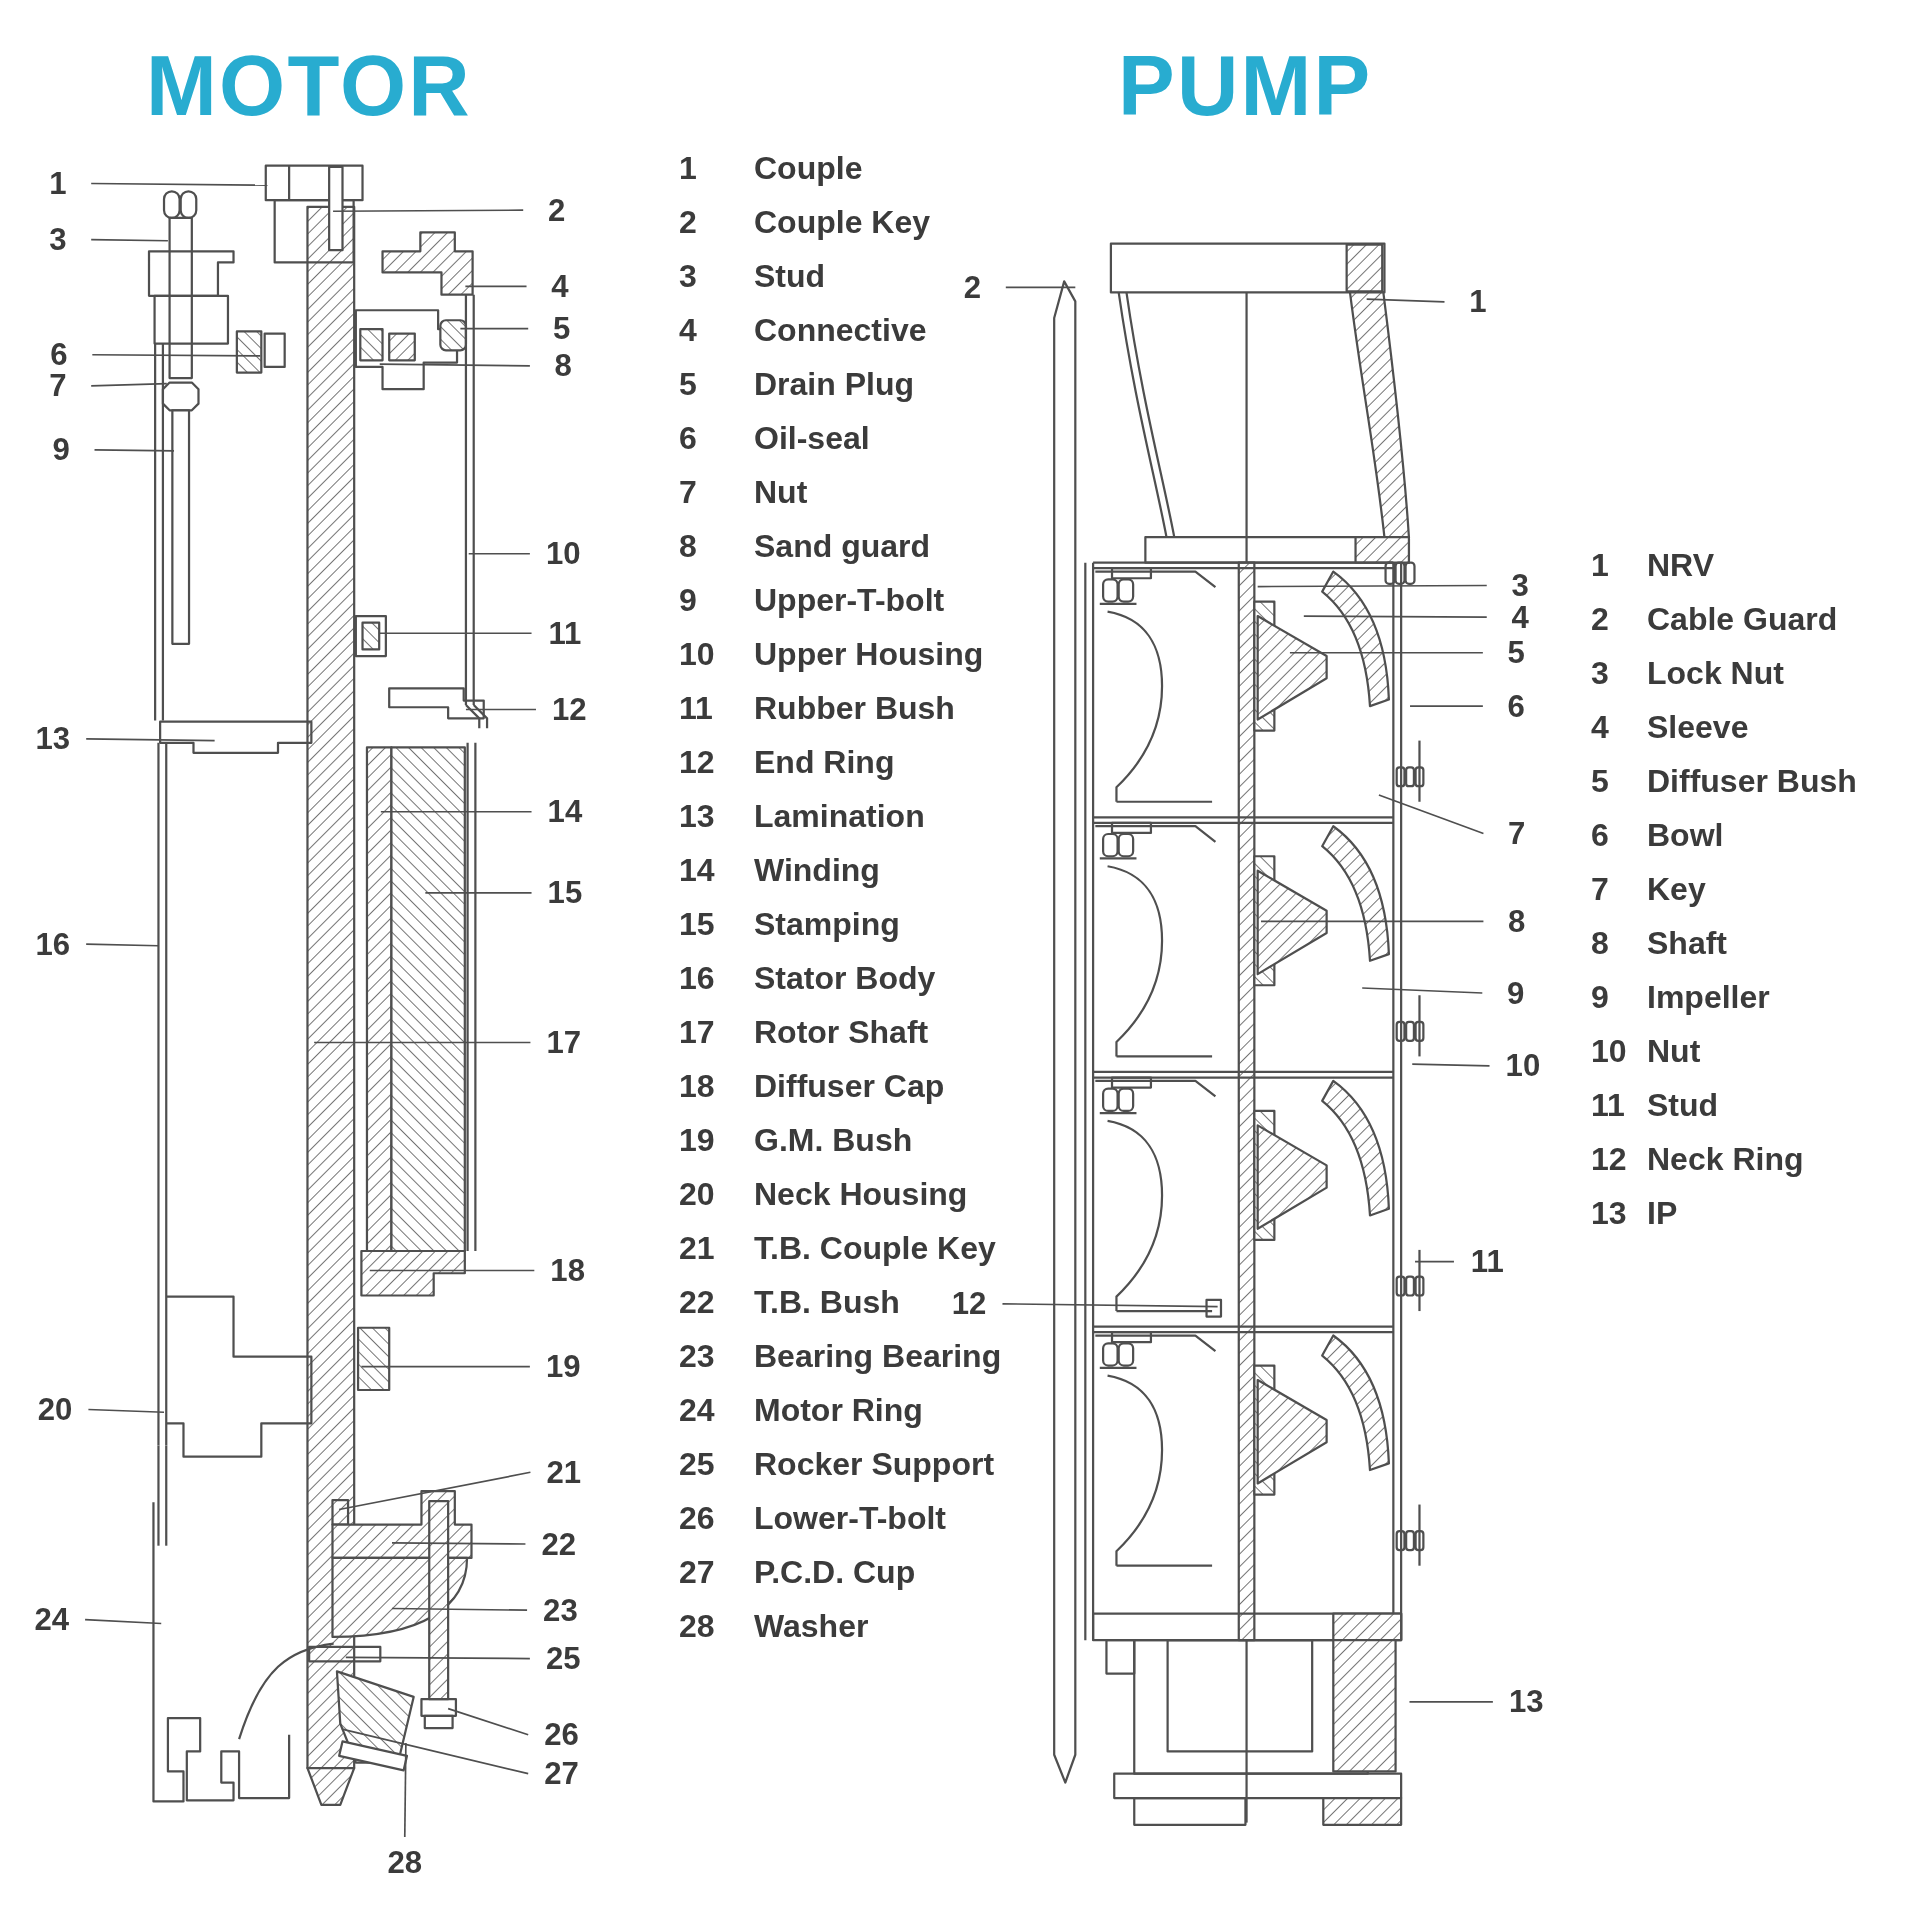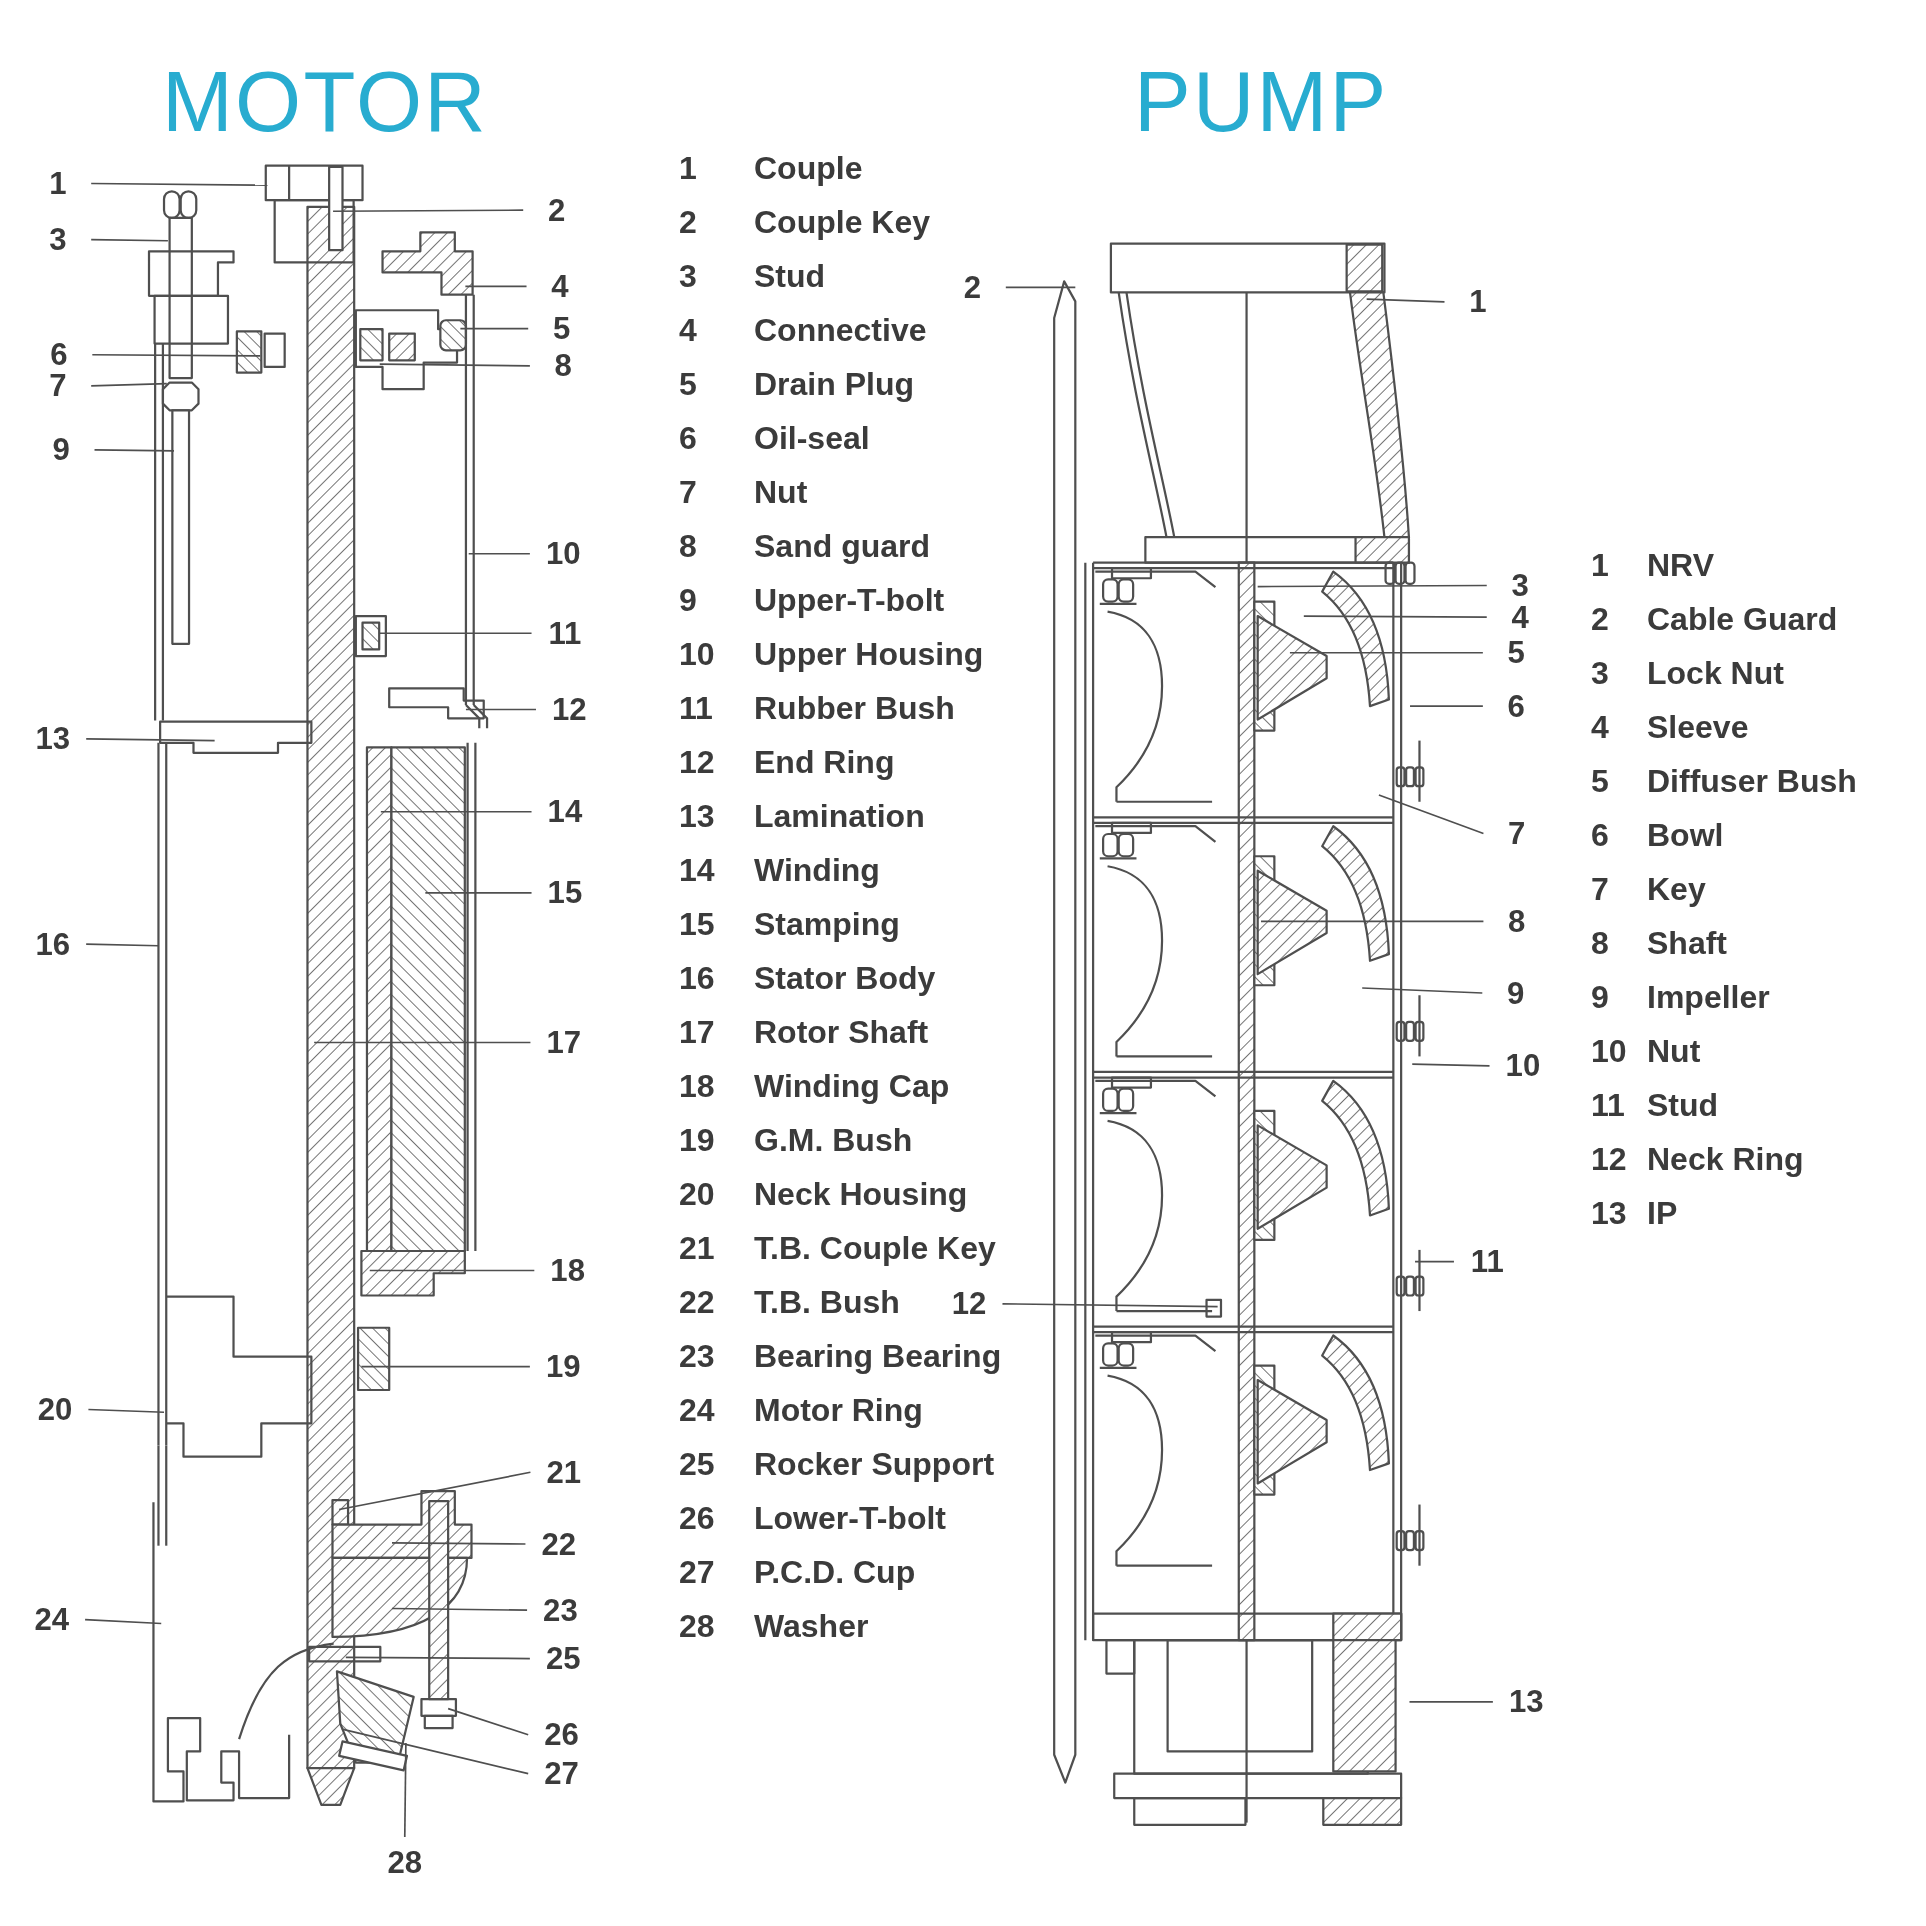--- a/index.html
+++ b/index.html
@@ -1,19 +1,19 @@
 <!DOCTYPE html>
 <html style="--accent: #28acd0; --ink: #4f4f4f; --text: #3b3b3b;font-size:9px"><head>
 <meta charset="utf-8">
 <style>
   :root{ --accent:#28acd0; --ink:#4f4f4f; --text:#3b3b3b; }
   html,body{margin:0;padding:0;}
   body{width:1926px;height:1926px;background:#ffffff;position:relative;overflow:hidden;
        font-family:"Liberation Sans", sans-serif;}
-  .title{position:absolute;margin:16px;font-size:85px;font-weight:normal;color:var(--accent);
+  .title{position:absolute;margin:0;font-size:85px;font-weight:bold;color:var(--accent);
          letter-spacing:2.2px;}
   .motor-title{left:142px;top:37px;width:334px;text-align:center;}
   .pump-title{left:1118px;top:37px;width:267px;}
   .parts-list{position:absolute;color:var(--text);font-weight:bold;}
   .motor-list{left:679px;top:141px;}
   .pump-list{left:1591px;top:538px;}
   .row{display:flex;align-items:center;font-size:32px;}
   .motor-list .row{height:54px;}
   .pump-list .row{height:54px;}
   .motor-list .num{width:75px;}
@@ -364,21 +364,21 @@
     <div class="row">
       <span class="num">16</span>
       <span class="name">Stator Body</span>
     </div>
     <div class="row">
       <span class="num">17</span>
       <span class="name">Rotor Shaft</span>
     </div>
     <div class="row">
       <span class="num">18</span>
-      <span class="name">Winding Cap</span>
+      <span class="name">Diffuser Cap</span>
     </div>
     <div class="row">
       <span class="num">19</span>
       <span class="name">G.M. Bush</span>
     </div>
     <div class="row">
       <span class="num">20</span>
       <span class="name">Neck Housing</span>
     </div>
     <div class="row">

